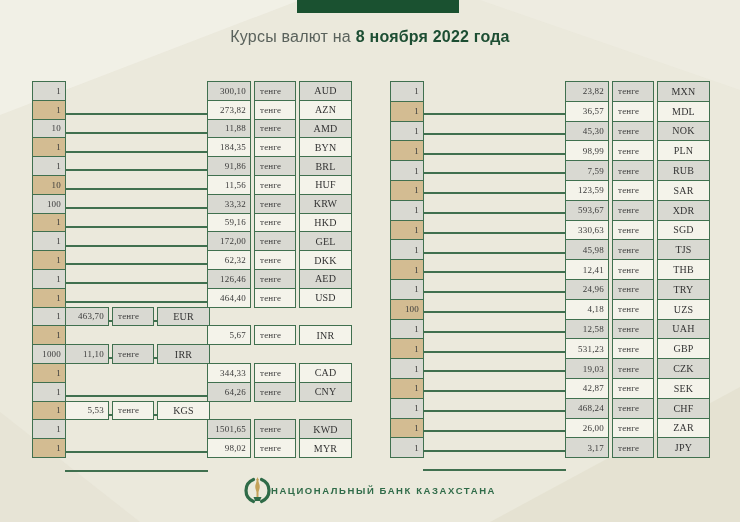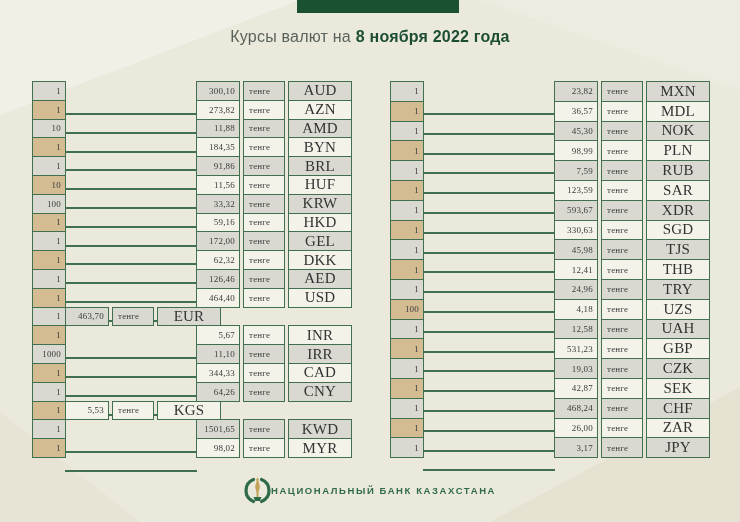--- a/index.html
+++ b/index.html
@@ -38,21 +38,21 @@
   .cell {
     border:1px solid #40704f; box-sizing:border-box;
     display:flex; align-items:center;
     font-size:9px; color:#3b3b3b; letter-spacing:.2px; white-space:nowrap;
     overflow:hidden;
   }
   .c-qty  { width:34px; justify-content:flex-end; padding-right:4px; }
   .c-name { flex:1; margin-left:-1px; padding-left:5px;margin-top:32px; }
   .c-rate { width:44px; margin-left:-1px; justify-content:flex-end; padding-right:4px; }
   .c-unit { width:42px; margin-left:3px; padding-left:5px; }
-  .c-code { width:64px; margin-left:3px; justify-content:center; font-size:15px; color:#333; }
+  .c-code { width:53px; margin-left:3px; justify-content:center; font-size:10px; color:#333; }
 
   .row.gray .cell { background:#d9d9d2; }
   .row.lite .cell { background:#f4f3ea; }
   .row.lite .c-qty { background:#d3bc92; }
 
   .footer {
     position:absolute; left:0; top:473px; width:100%; height:34px;
     display:flex; align-items:center; justify-content:center; 
   }
   .footer .bank-name {
@@ -183,21 +183,20 @@
   <div class="row lite">
     <div class="cell c-qty">1</div>
     <div class="cell c-name">ИНДИЙСКАЯ РУПИЯ</div>
     <div class="cell c-rate">5,67</div>
     <div class="cell c-unit">тенге</div>
     <div class="cell c-code">INR</div>
   </div>
 
   <div class="row gray">
     <div class="cell c-qty">1000</div>
-    <div class="cell c-name">ИРАНСКИЙ РЕАЛ</div>
     <div class="cell c-rate">11,10</div>
     <div class="cell c-unit">тенге</div>
     <div class="cell c-code">IRR</div>
   </div>
 
   <div class="row lite">
     <div class="cell c-qty">1</div>
     <div class="cell c-name">КАНАДСКИЙ ДОЛЛАР</div>
     <div class="cell c-rate">344,33</div>
     <div class="cell c-unit">тенге</div>

